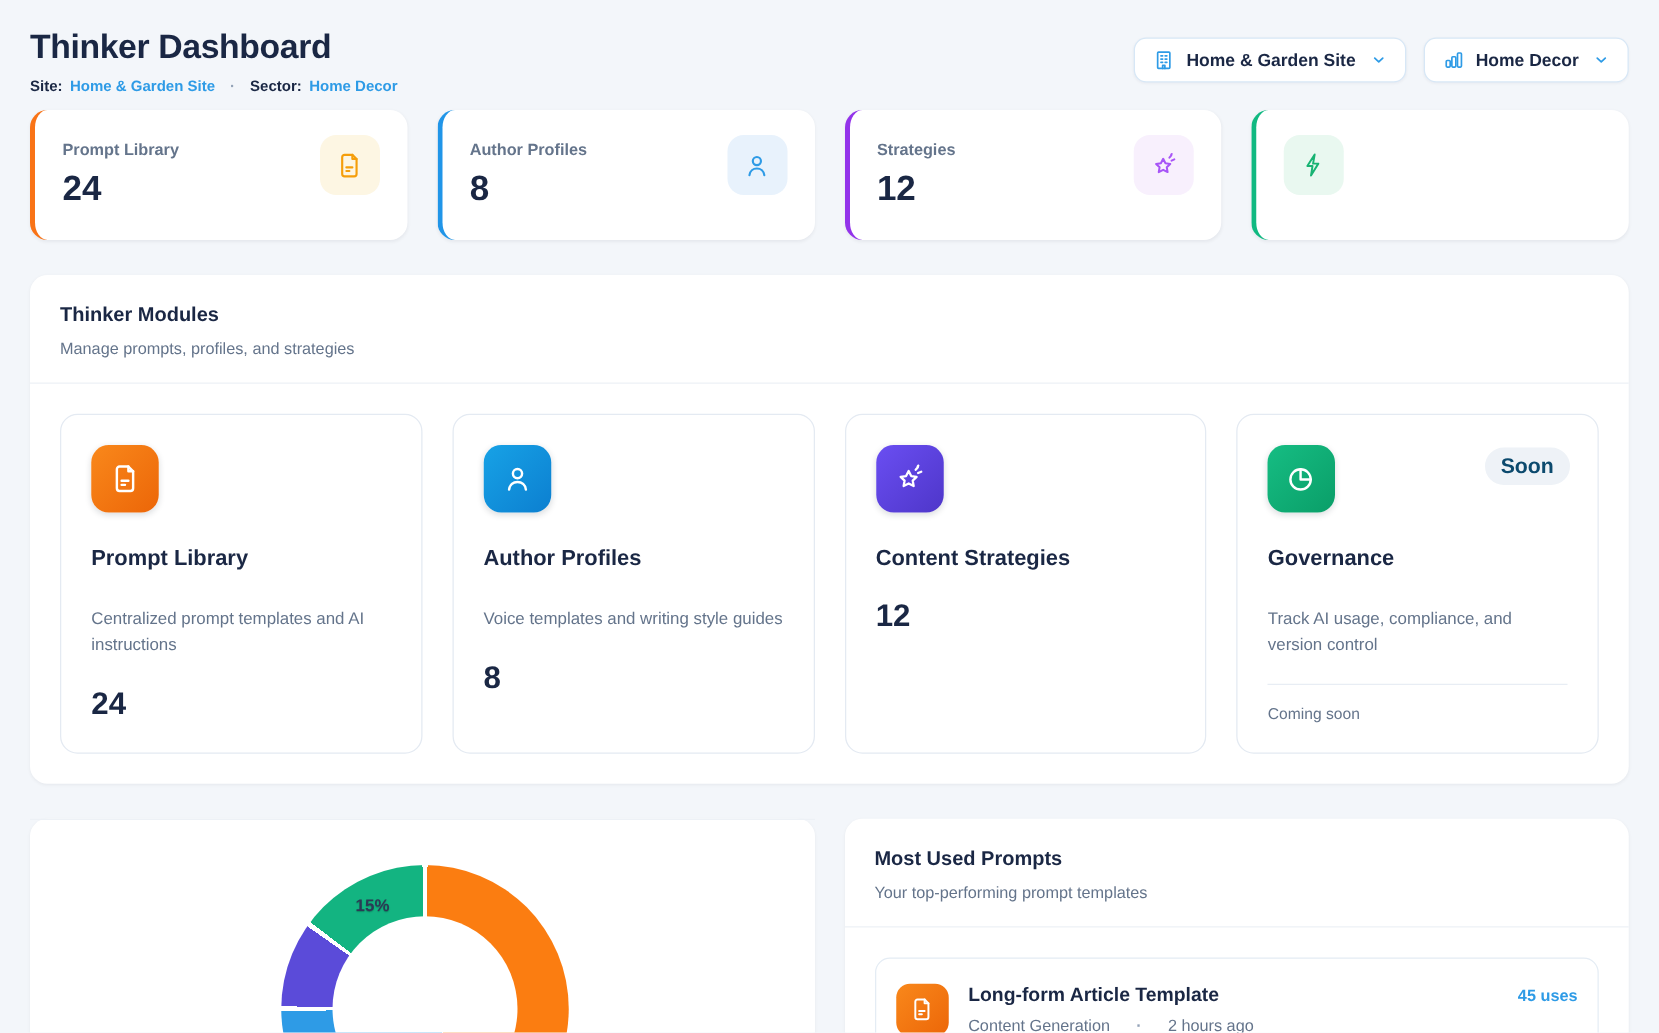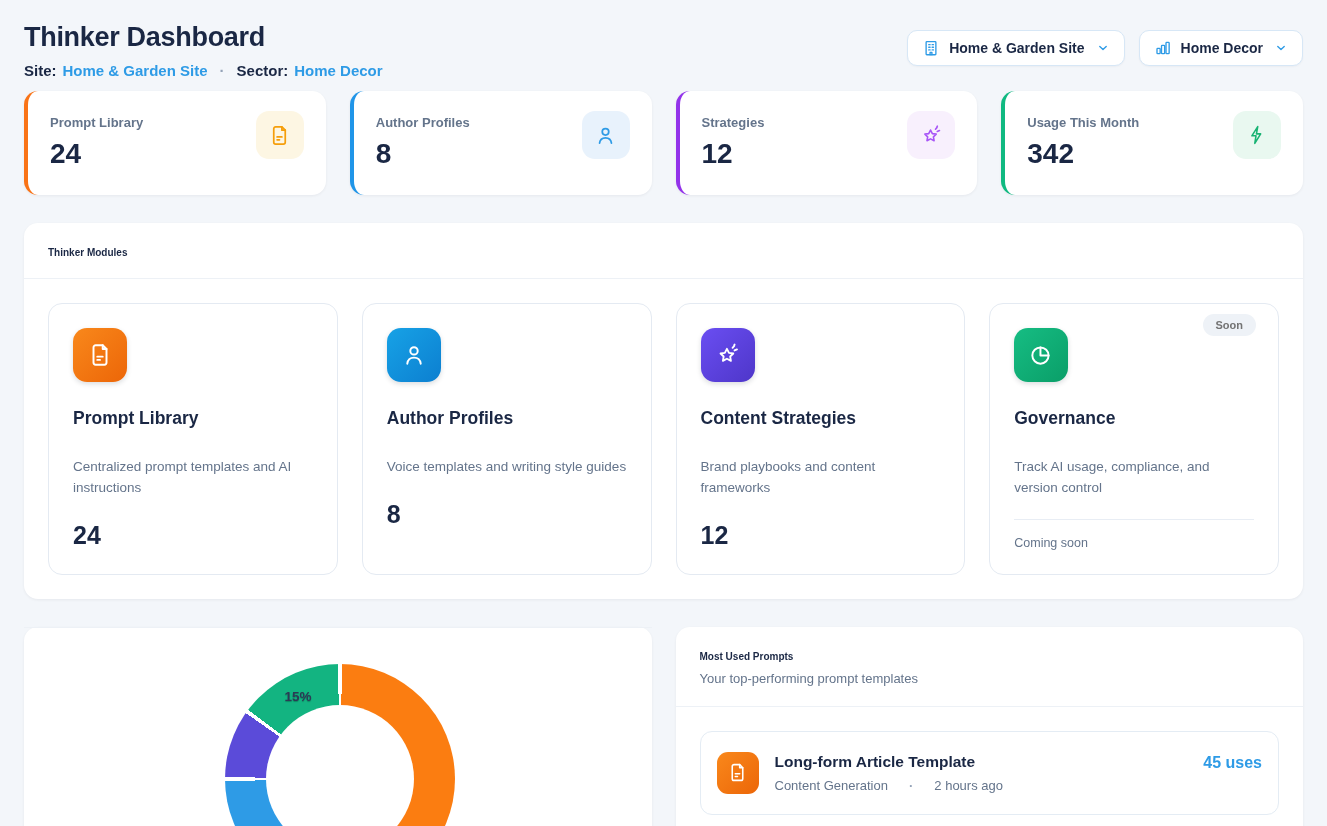--- a/index.html
+++ b/index.html
@@ -8,21 +8,21 @@
     width:1327px; height:826px; overflow:hidden; position:relative;
     background: var(--page-bg, #f3f6fa);
     font-family: "Liberation Sans", "DejaVu Sans", sans-serif;
     color: var(--heading, #1a2744);
   }
   .page { padding: 22px 24px; }
 
   
   .header { display:flex; justify-content:space-between; align-items:flex-start;gap:24px; }
   .page-title { font-size:27px; font-weight:800; letter-spacing:-0.3px; color:var(--heading,#1a2744); }
-  .subtitle { margin-top:9px; font-size:15px; font-weight:700; display:flex; gap:6px; align-items:flex-end; color:var(--heading,#1a2744); }
+  .subtitle { margin-top:9px; font-size:12px; font-weight:700; display:flex; gap:6px; align-items:flex-end; color:var(--heading,#1a2744); }
   .subtitle a { color: var(--accent-blue,#2e9be6); text-decoration:none; font-weight:700; cursor:pointer; }
   .subtitle .dot { color:#94a3b8; margin:0 6px; font-weight:800; }
   .selectors { display:flex; gap:14px; margin-top:8px; }
   .selector {
     display:flex; align-items:center; gap:9px; background:#fff;
     border:1px solid #d7e7f6; border-radius:10px; padding:8px 14px;
     font-size:14px; font-weight:700; color:var(--heading,#1a2744); cursor:pointer;
     box-shadow:0 1px 2px rgba(16,24,40,.04);
   }
   .selector .sel-icon { color:var(--accent-blue,#2e9be6); display:flex; }
@@ -35,37 +35,37 @@
     border-left:4px solid #ccc; box-shadow:0 1px 3px rgba(16,24,40,.06);
     display:flex; justify-content:space-between; align-items:flex-start; height:104px;
   }
   .stat-label { font-size:13px; color:var(--muted,#64748b); font-weight:600; margin-top:4px; }
   .stat-value { font-size:28px; font-weight:800; margin-top:8px; color:var(--heading,#1a2744); }
   .stat-icon { width:48px; height:48px; border-radius:13px; display:flex; align-items:center; justify-content:center; }
 
   
   .panel { background:#fff; border-radius:14px; box-shadow:0 1px 3px rgba(16,24,40,.06); }
   .panel-head { padding:24px 24px 20px; }
-  .panel-title { font-size:10px; font-weight:800; color:var(--heading,#1a2744); }
+  .panel-title { font-size:16px; font-weight:800; color:var(--heading,#1a2744); }
   .panel-sub { font-size:13px; color:var(--muted,#64748b); margin-top:9px; }
   .panel-divider { border-top:1px solid #edf1f6; }
 
   .modules-panel { margin-top:28px; }
   .modules-grid { display:grid; grid-template-columns:repeat(4,1fr); gap:24px; padding:24px; }
   .module-card {
     position:relative; border:1.5px solid var(--card-border,#e4eaf2); border-radius:14px;
     padding:24px; background:#fff; cursor:pointer; min-height:254px;
   }
   .module-icon { width:54px; height:54px; border-radius:14px; color:#fff; display:flex; align-items:center; justify-content:center; box-shadow:0 2px 5px rgba(16,24,40,.15); }
   .module-title { font-size:17.5px; font-weight:800; margin-top:26px; color:var(--heading,#1a2744); }
   .module-desc { font-size:13.5px; color:var(--muted,#64748b); margin-top:28px; line-height:1.55; }
   .module-count { font-size:25px; font-weight:800; margin-top:22px; color:var(--heading,#1a2744); }
   .soon-badge {
-    position:absolute; top:10px; right:22px; background:#eef2f7; color:#737373;
-    font-size:11px; font-weight:700; padding:5px 13px; border-radius:999px;
+    position:absolute; top:26px; right:22px; background:#eef2f7; color:#0c4a6e;
+    font-size:17px; font-weight:700; padding:5px 13px; border-radius:999px;
   }
   .module-divider { border-top:1px solid #e8edf4; margin-top:20px; }
   .module-footer { font-size:12.5px; color:var(--muted,#64748b); margin-top:16px; }
 
   
   .bottom-row { display:grid; grid-template-columns:1fr 1fr; gap:24px; margin-top:28px; }
   .bottom-panel { min-height:420px; }
 
   .chart-area { position:relative; height:320px; }
   .donut { position:absolute; left:201px; top:36px; width:230px; height:230px; border-radius:50%; }
@@ -78,21 +78,21 @@
   .prompts-list { padding:24px; }
   .prompt-item {
     display:flex; align-items:center; gap:16px; border:1px solid #e4ecf4; border-radius:12px;
     padding:16px; min-height:84px; cursor:pointer; background:#fff;
   }
   .prompt-item-icon { width:42px; height:42px; border-radius:11px; color:#fff; display:flex; align-items:center; justify-content:center; flex:none; }
   .prompt-item-main { flex:1; min-width:0; }
   .prompt-item-title { font-size:15.5px; font-weight:800; color:var(--heading,#1a2744); }
   .prompt-item-meta { display:flex; gap:21px; align-items:center; margin-top:7px; font-size:13px; color:var(--muted,#64748b); }
   .prompt-item-meta .dot { color:#94a3b8; font-weight:800; }
-  .prompt-uses { font-size:16px; font-weight:800; color:var(--accent-blue,#2e9be6); align-self:flex-start; margin-top:6px; }
+  .prompt-uses { font-size:13px; font-weight:800; color:var(--accent-blue,#2e9be6); align-self:flex-start; margin-top:6px; }
 
   svg { display:block; }
 </style>
 </head>
 <body style="--page-bg: #f3f6fa; --heading: #1a2744; --muted: #64748b; --accent-blue: #2e9be6; --card-border: #e4eaf2;">
 
 <div class="page">
 
   <div class="header">
     <div>
@@ -173,35 +173,32 @@
       </div>
       <div class="stat-icon" style="background: rgb(248, 240, 253); color: rgb(168, 85, 247);">
         <svg width="23" height="23" viewBox="0 0 24 24" fill="none" stroke="currentColor" stroke-width="1.7" stroke-linecap="round" stroke-linejoin="round">
           <path d="M11 6.3l1.9 3.7 4 .6-2.9 2.8.7 4-3.7-1.9-3.7 1.9.7-4-2.9-2.8 4-.6z"></path>
           <path d="M16.2 5.4l1.6-1.9M18 7.8l2.3-1M17.6 3.2l.5-.9"></path>
         </svg>
       </div>
     </div>
 
     <div class="stat-card" style="border-left-color: rgb(16, 185, 129);">
-      <div>
-        <div class="stat-label">Usage This Month</div>
-        <div class="stat-value">342</div>
-      </div>
       <div class="stat-icon" style="background: rgb(233, 248, 240); color: rgb(24, 179, 115);">
         <svg width="22" height="22" viewBox="0 0 24 24" fill="none" stroke="currentColor" stroke-width="1.7" stroke-linecap="round" stroke-linejoin="round">
           <path d="M12.8 2.8L6.4 12.9h4.5l-1.3 8.3 6.4-10.4h-4.6l1.4-8z"></path>
         </svg>
       </div>
     </div>
   </div>
 
   <div class="panel modules-panel">
     <div class="panel-head">
       <div class="panel-title">Thinker Modules</div>
+      <div class="panel-sub">Manage prompts, profiles, and strategies</div>
     </div>
     <div class="panel-divider"></div>
     <div class="modules-grid">
 
       <div class="module-card">
         <div class="module-icon" style="background: linear-gradient(135deg, rgb(249, 136, 27), rgb(236, 102, 8));">
           <svg width="26" height="26" viewBox="0 0 24 24" fill="none" stroke="currentColor" stroke-width="1.8" stroke-linecap="round" stroke-linejoin="round">
             <path d="M14.5 3H8a2 2 0 0 0-2 2v14a2 2 0 0 0 2 2h8a2 2 0 0 0 2-2V6.5L14.5 3z"></path>
             <path d="M14.5 3v3.5H18M9.5 13.5h5M9.5 16.5h2.5"></path>
           </svg>
@@ -224,21 +221,20 @@
       </div>
 
       <div class="module-card">
         <div class="module-icon" style="background: linear-gradient(135deg, rgb(106, 78, 242), rgb(78, 54, 201));">
           <svg width="26" height="26" viewBox="0 0 24 24" fill="none" stroke="currentColor" stroke-width="1.7" stroke-linecap="round" stroke-linejoin="round">
             <path d="M11 6.3l1.9 3.7 4 .6-2.9 2.8.7 4-3.7-1.9-3.7 1.9.7-4-2.9-2.8 4-.6z"></path>
             <path d="M16.2 5.4l1.6-1.9M18 7.8l2.3-1M17.6 3.2l.5-.9"></path>
           </svg>
         </div>
         <div class="module-title">Content Strategies</div>
-        <div class="module-desc">Brand playbooks and content frameworks</div>
         <div class="module-count">12</div>
       </div>
 
       <div class="module-card">
         <span class="soon-badge">Soon</span>
         <div class="module-icon" style="background: linear-gradient(135deg, rgb(22, 189, 131), rgb(10, 158, 104));">
           <svg width="26" height="26" viewBox="0 0 24 24" fill="none" stroke="currentColor" stroke-width="1.8" stroke-linecap="round" stroke-linejoin="round">
             <circle cx="11.5" cy="12.5" r="7.5"></circle>
             <path d="M11.5 12.5V5M11.5 12.5H19"></path>
           </svg>

